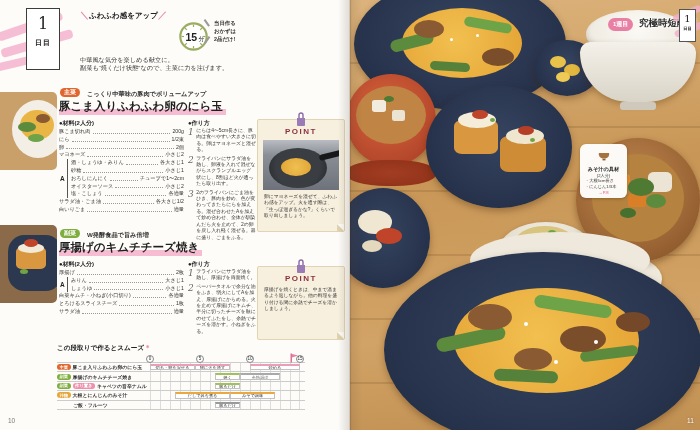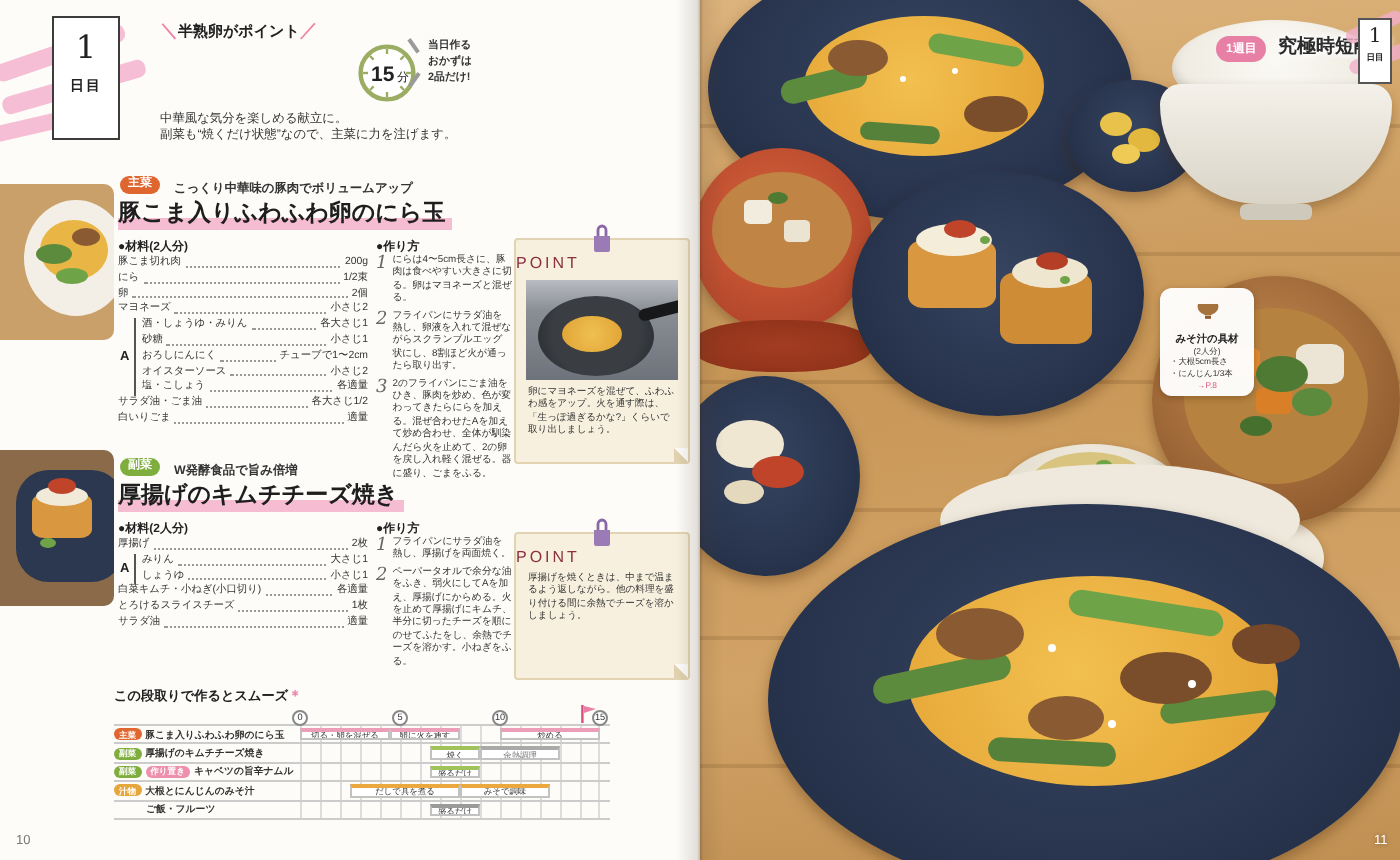--- a/index.html
+++ b/index.html
@@ -36,21 +36,21 @@
 .dots{flex:1;border-bottom:1px dotted #999;margin:0 2px 2px;min-width:4px}
 .ia{white-space:nowrap}
 .agroup{position:relative;margin-left:8px;border-left:1px solid #555;padding-left:3px}
 .aglabel{position:absolute;left:-8px;top:50%;transform:translateY(-50%);font-size:6.5px;font-weight:bold;color:#222;background:#fdfcf9;padding:1px 0}
 .steps{position:absolute;width:68px;font-size:4.9px;line-height:6.4px;color:#333}
 .step{display:flex;margin-bottom:2px}
 .sn{font-family:"DejaVu Serif",serif;font-style:italic;font-size:9px;color:#666;margin-right:2.5px;line-height:8px}
 .point{position:absolute;width:88px;background:#f7f0df;border:1px solid #e2d4b2;border-radius:2px}
 .point:after{content:"";position:absolute;right:0;bottom:0;border-style:solid;border-width:0 7px 7px 0;border-color:transparent #fdfcf9 #e0d2ae transparent}
 .clip{position:absolute;left:50%;top:-8px;transform:translateX(-50%)}
-.ptitle{margin-top:7px;font-size:8px;font-weight:normal;letter-spacing:1.5px;color:#8c3040}
+.ptitle{margin-top:7px;text-align:center;font-size:8px;font-weight:bold;letter-spacing:1.5px;color:#8c3040}
 .ptext{margin:4px 6px 6px;font-size:4.8px;line-height:6.4px;color:#333}
 #pan-photo{margin:4px auto 0;width:76px;height:50px;background:linear-gradient(180deg,#b9bcc2,#8a8f96 30%,#6e737b);position:relative;overflow:hidden}
 #pan-photo .pan{position:absolute;left:6px;top:8px;width:58px;height:40px;border-radius:50%;background:radial-gradient(circle at 50% 45%,#3a3d42 60%,#23262a)}
 #pan-photo .egg{position:absolute;left:18px;top:18px;width:30px;height:18px;border-radius:50%;background:radial-gradient(circle,#efc052,#dfa232)}
 #pan-photo .handle{position:absolute;right:-6px;top:12px;width:26px;height:6px;background:#17181a;transform:rotate(-14deg);border-radius:3px}
 
 #schedule{position:absolute;left:57px;top:343px;width:248px}
 #sch-title{font-size:6.6px;font-weight:bold;color:#222}
 #sch-title .mark{color:#ee86ad;font-size:7px}
 #sch-body{position:relative;margin-top:9px;border-top:1px solid #ccc}
@@ -92,21 +92,21 @@
   <div id="left-page">
 
     <div class="stroke" style="left:-4px;top:22px;width:68px;height:9px;transform:rotate(-19deg)"></div>
     <div class="stroke" style="left:0;top:39px;width:74px;height:9px;transform:rotate(-16deg)"></div>
     <div class="stroke" style="left:-6px;top:57px;width:62px;height:8px;transform:rotate(-13deg)"></div>
     <div id="day-tab">
       <span class="dnum">1</span>
       <span class="dsuf">日目</span>
     </div>
 
-    <div id="catch"><span class="deco">＼</span><span>半熟卵がポイント</span><span class="deco">／</span></div>
+    <div id="catch"><span class="deco">＼</span><span>ふわふわ感をアップ</span><span class="deco">／</span></div>
     <div id="clock">
       <svg width="31" height="31" viewBox="0 0 31 31">
         <circle cx="15.5" cy="15.5" r="13.2" fill="#fff" stroke="#9aad62" stroke-width="2.2"></circle>
         <g stroke="#9aad62" stroke-width="1.2">
           <line x1="15.5" y1="3.5" x2="15.5" y2="6"></line>
             <line x1="15.5" y1="25" x2="15.5" y2="27.5"></line>
           <line x1="3.5" y1="15.5" x2="6" y2="15.5"></line>
             <line x1="25" y1="15.5" x2="27.5" y2="15.5"></line>
           <line x1="7" y1="7" x2="8.8" y2="8.8"></line>
             <line x1="24" y1="7" x2="22.2" y2="8.8"></line>

